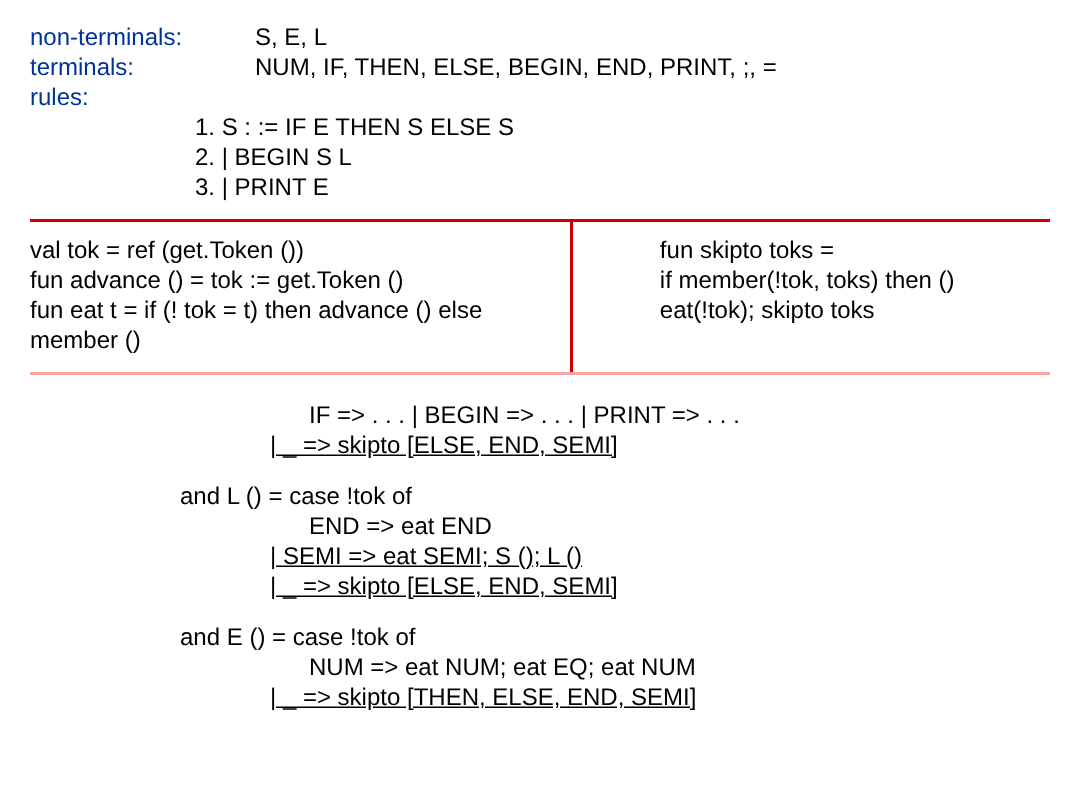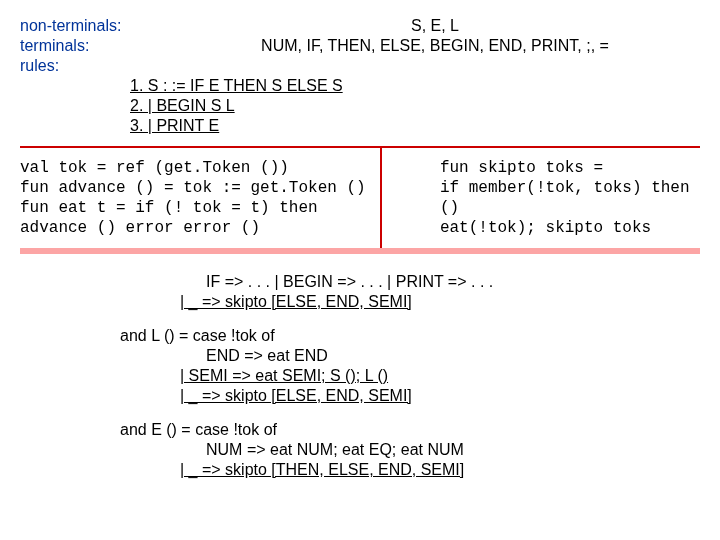--- a/index.html
+++ b/index.html
@@ -20,40 +20,37 @@
   .grammar-row {
     display: flex;
   }
   .grammar-label {
     width: 150px;
     color: #003399;
     flex-shrink: 0;
   }
   .grammar-value {
     flex: 1;
-    text-align: center;
   }
   .rules-row {
     display: flex;
     padding-left: 110px;
   }
   .rules-left {
     width: 290px;
     flex-shrink: 0;
-    text-decoration: underline;
   }
   .rules-right {
     flex: 1;
   }
   .two-col {
     display: flex;
     border-top: 2px solid #cc0000;
-    border-bottom: 6px solid #fca5a5;
+    border-bottom: 2px solid #fca5a5;
     margin: 10px 0 18px 0;
-    font-family: Liberation Mono, monospace;
   }
   .col-left {
     flex: 1.15;
     padding: 10px 8px 10px 0;
     border-right: 2px solid #cc0000;
   }
   .col-right {
     flex: 0.85;
     padding: 10px 0 10px 14px;
     margin-left: 44px;
@@ -87,21 +84,21 @@
       <div>2.       | BEGIN S L</div>
       <div>3.       | PRINT E</div>
     </div>
   </div>
 </div>
 
 <div class="two-col">
   <div class="col-left">
     <div>val tok = ref (get.Token ())</div>
     <div>fun advance () = tok := get.Token ()</div>
-    <div>fun eat t = if (! tok = t) then advance () error error ()</div>
+    <div>fun eat t = if (! tok = t) then advance () else member ()</div>
   </div>
   <div class="col-right">
     <div>fun skipto toks =</div>
     <div>    if member(!tok, toks) then ()</div>
     <div>      eat(!tok); skipto toks</div>
   </div>
 </div>
 
 <div class="code-block">
   <div class="indent3">IF =&gt; . . . | BEGIN =&gt; . . . | PRINT =&gt; . . .</div>

